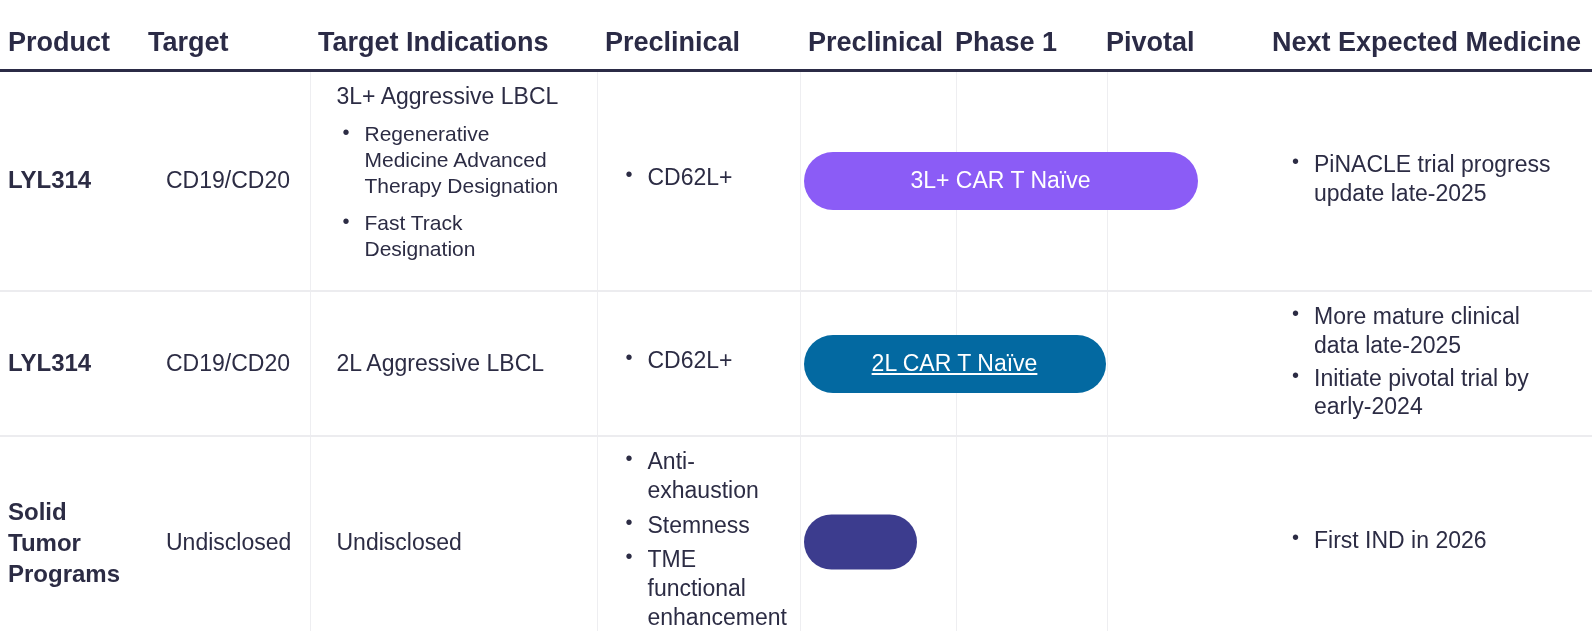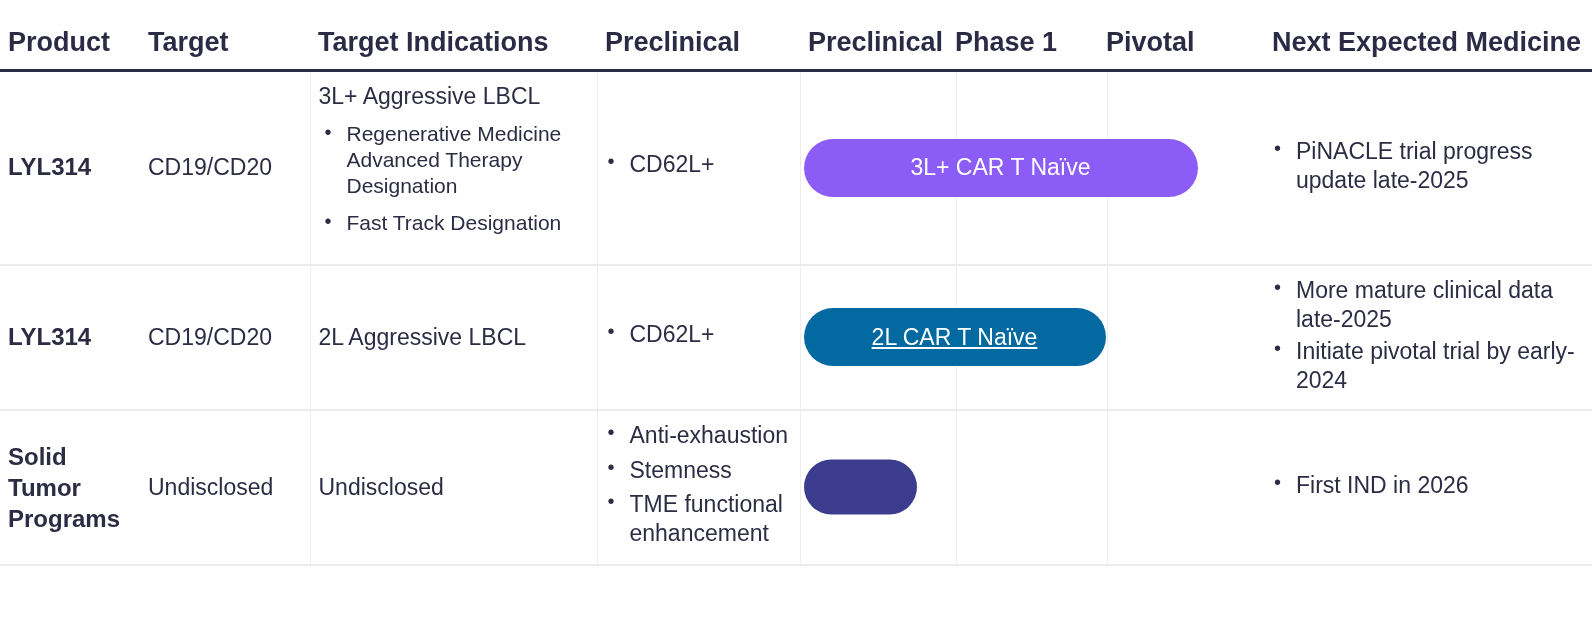--- a/index.html
+++ b/index.html
@@ -59,21 +59,21 @@
   }
   thead th.pad-left   { padding-left: 8px; }
 
   tbody td {
     vertical-align: middle;
     font-size: 23px;
     line-height: 1.28;
     color: #2c2c44;
     border-bottom: 2px solid #ececef;
     border-right: 1px solid #eeeef1;
-    padding: 10px 8px;
+    padding: 10px 26px;
     box-sizing: border-box;
   }
   tbody td.no-right { border-right: none; }
   tbody tr:last-child td { border-bottom: 2px solid #ececef; }
 
   td.product {
     font-weight: bold;
     font-size: 24px;
     border-right: none;
     padding-left: 8px;

